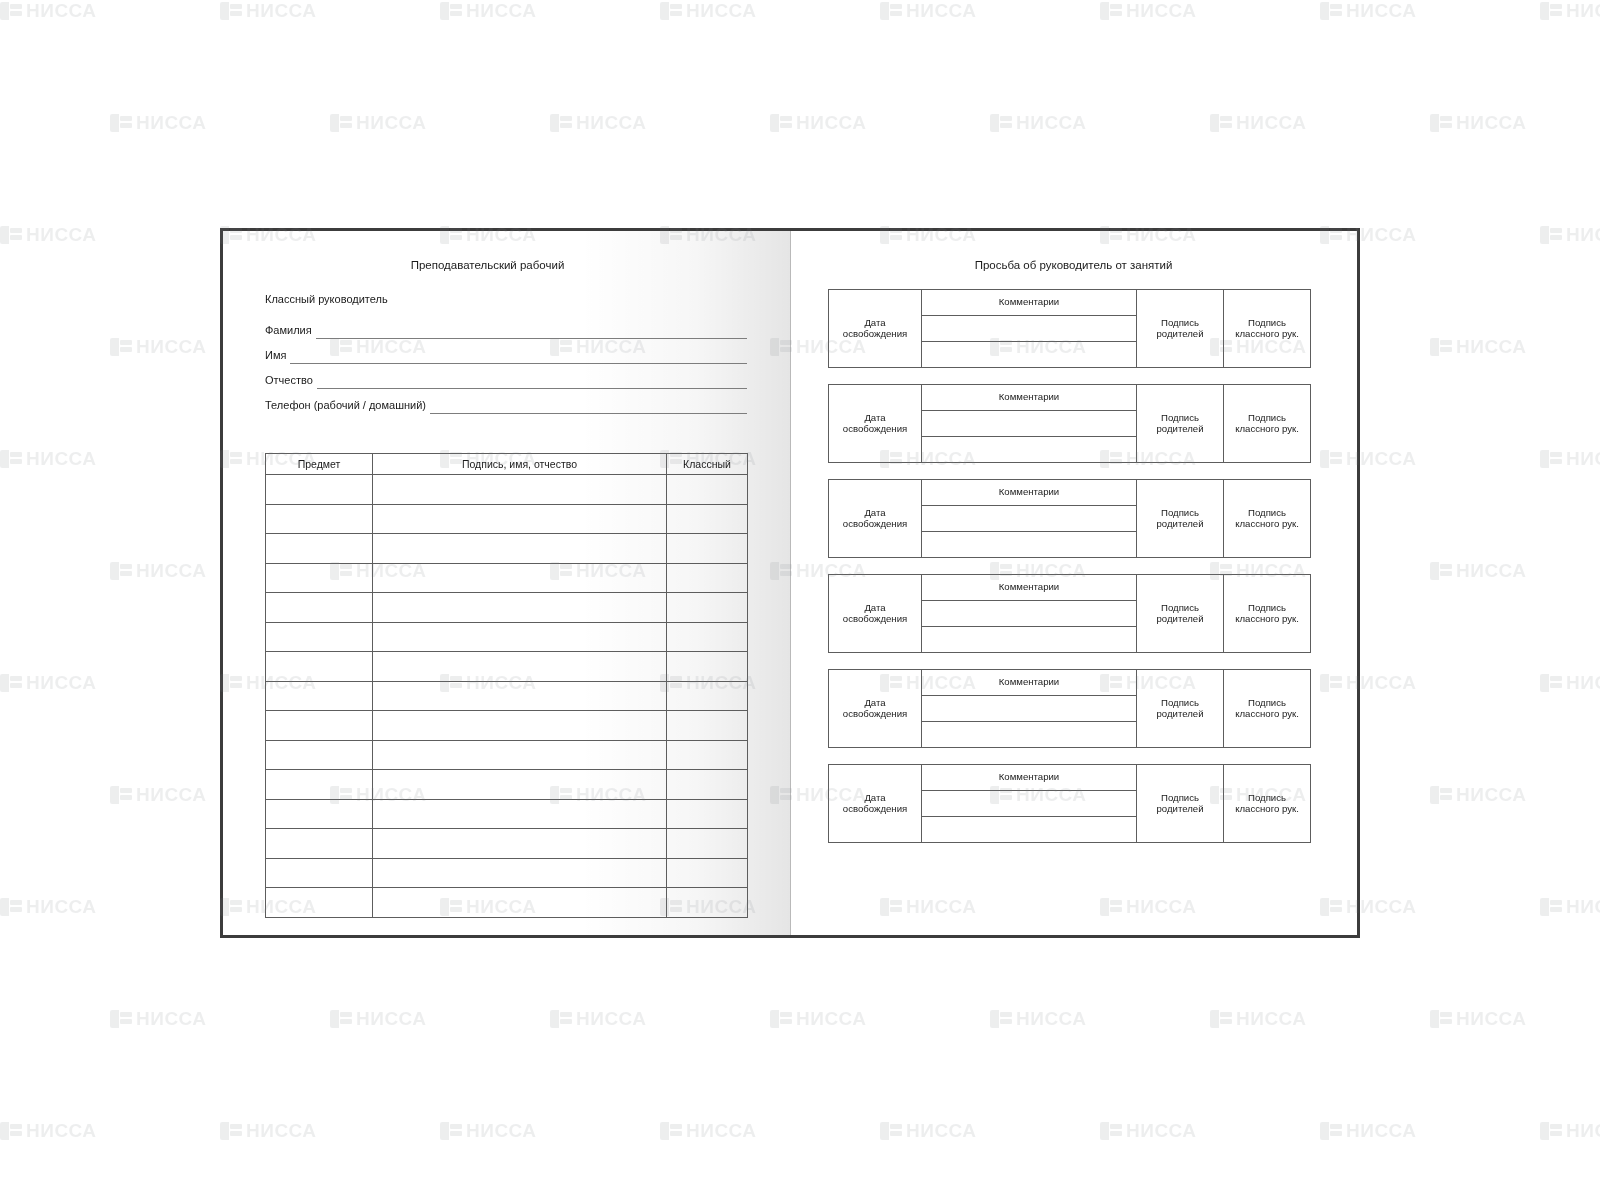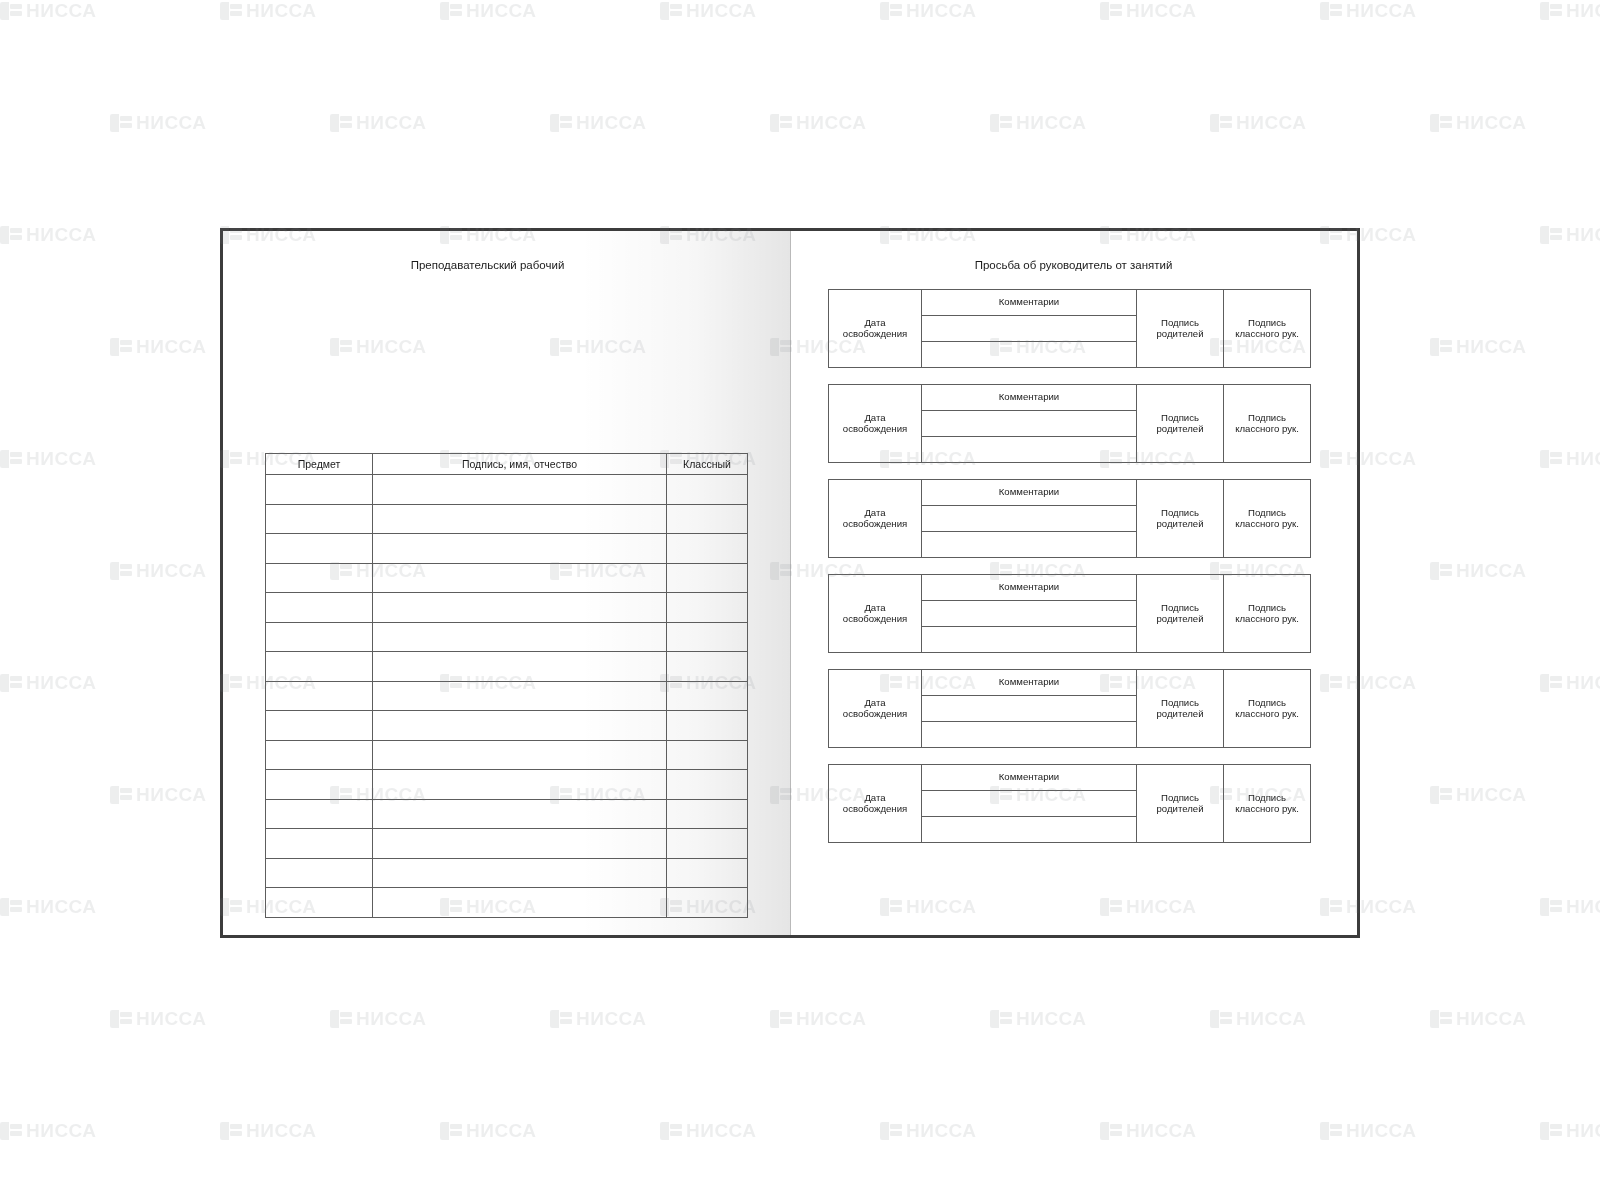--- a/index.html
+++ b/index.html
@@ -202,20 +202,40 @@
 
 <div id="booklet">
 
   <div id="spine-line"></div>
 
   <div class="page left">
     <div id="spine-shade-left"></div>
 
     <div class="page-title">Преподавательский рабочий</div>
 
+    <div class="head-block">
+      <p class="lead">Классный руководитель</p>
+
+      <div class="field-row">
+        <span class="f-label">Фамилия</span>
+        <span class="f-line"></span>
+      </div>
+      <div class="field-row">
+        <span class="f-label">Имя</span>
+        <span class="f-line"></span>
+      </div>
+      <div class="field-row">
+        <span class="f-label">Отчество</span>
+        <span class="f-line"></span>
+      </div>
+      <div class="field-row">
+        <span class="f-label">Телефон (рабочий / домашний)</span>
+        <span class="f-line"></span>
+      </div>
+    </div>
 
     <table id="subject-table">
       <colgroup>
         <col class="c-subject">
           <col class="c-name">
           <col class="c-room">
       </colgroup>
       <thead>
         <tr>
           <th>Предмет</th>

